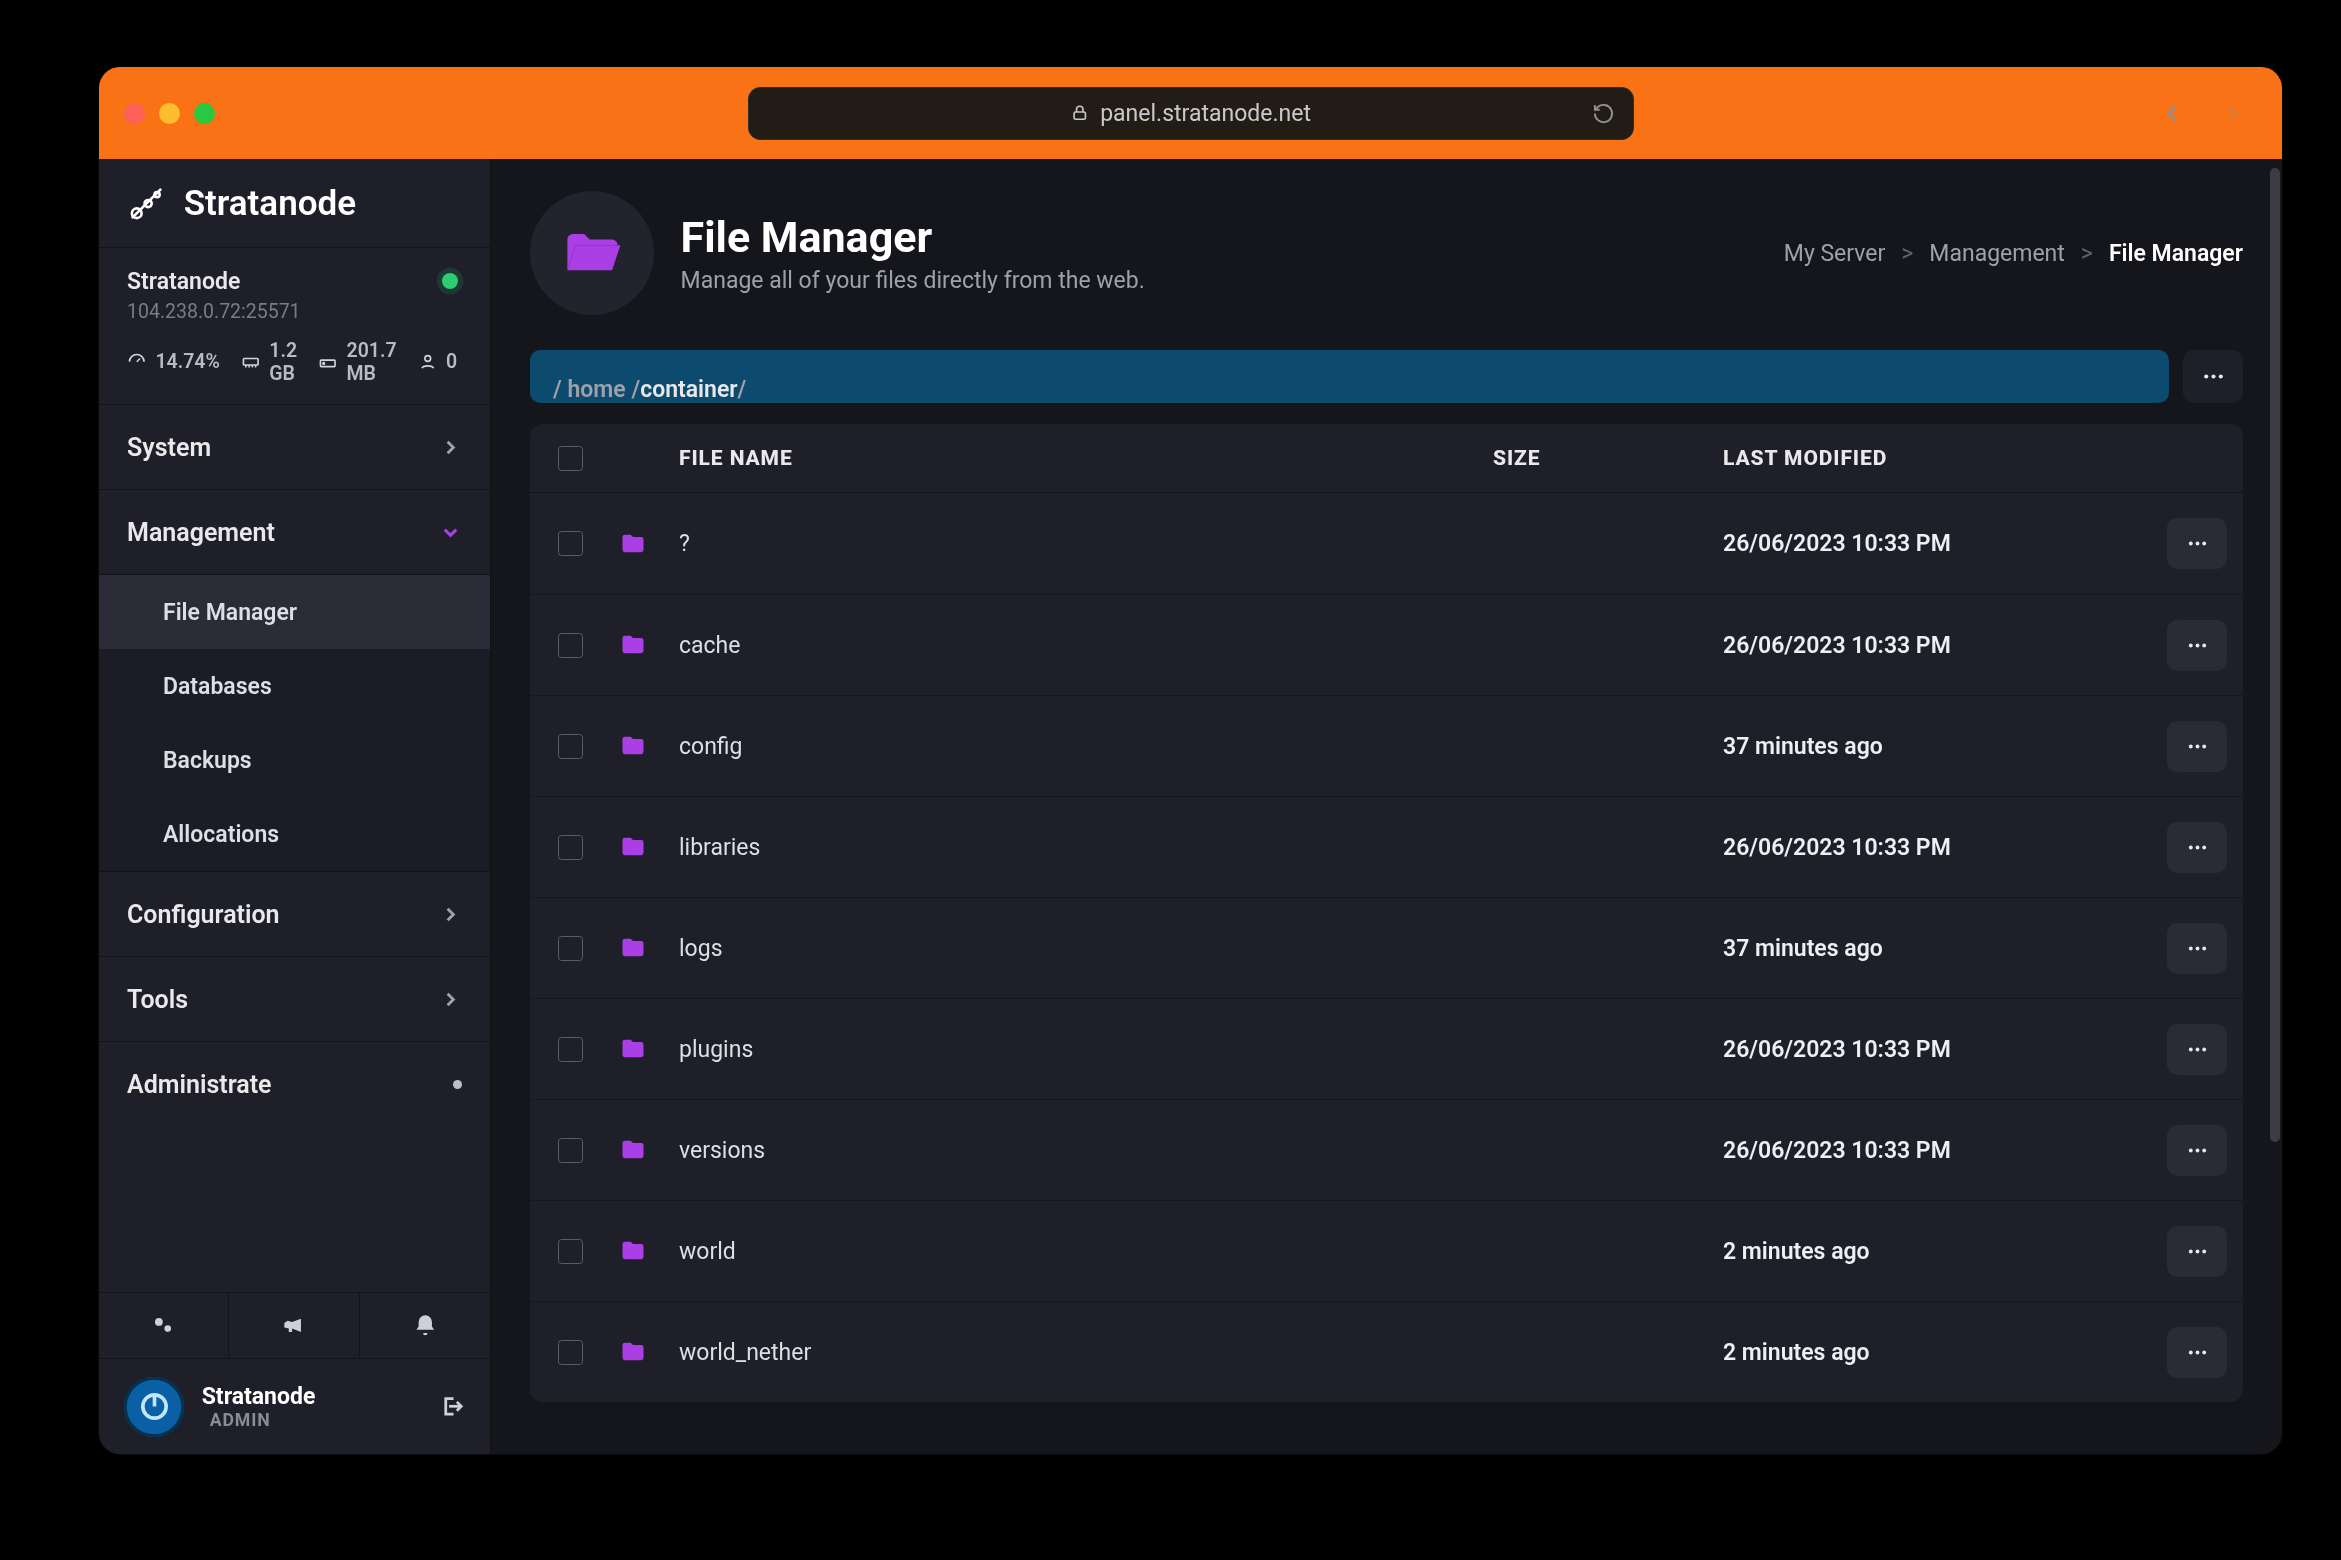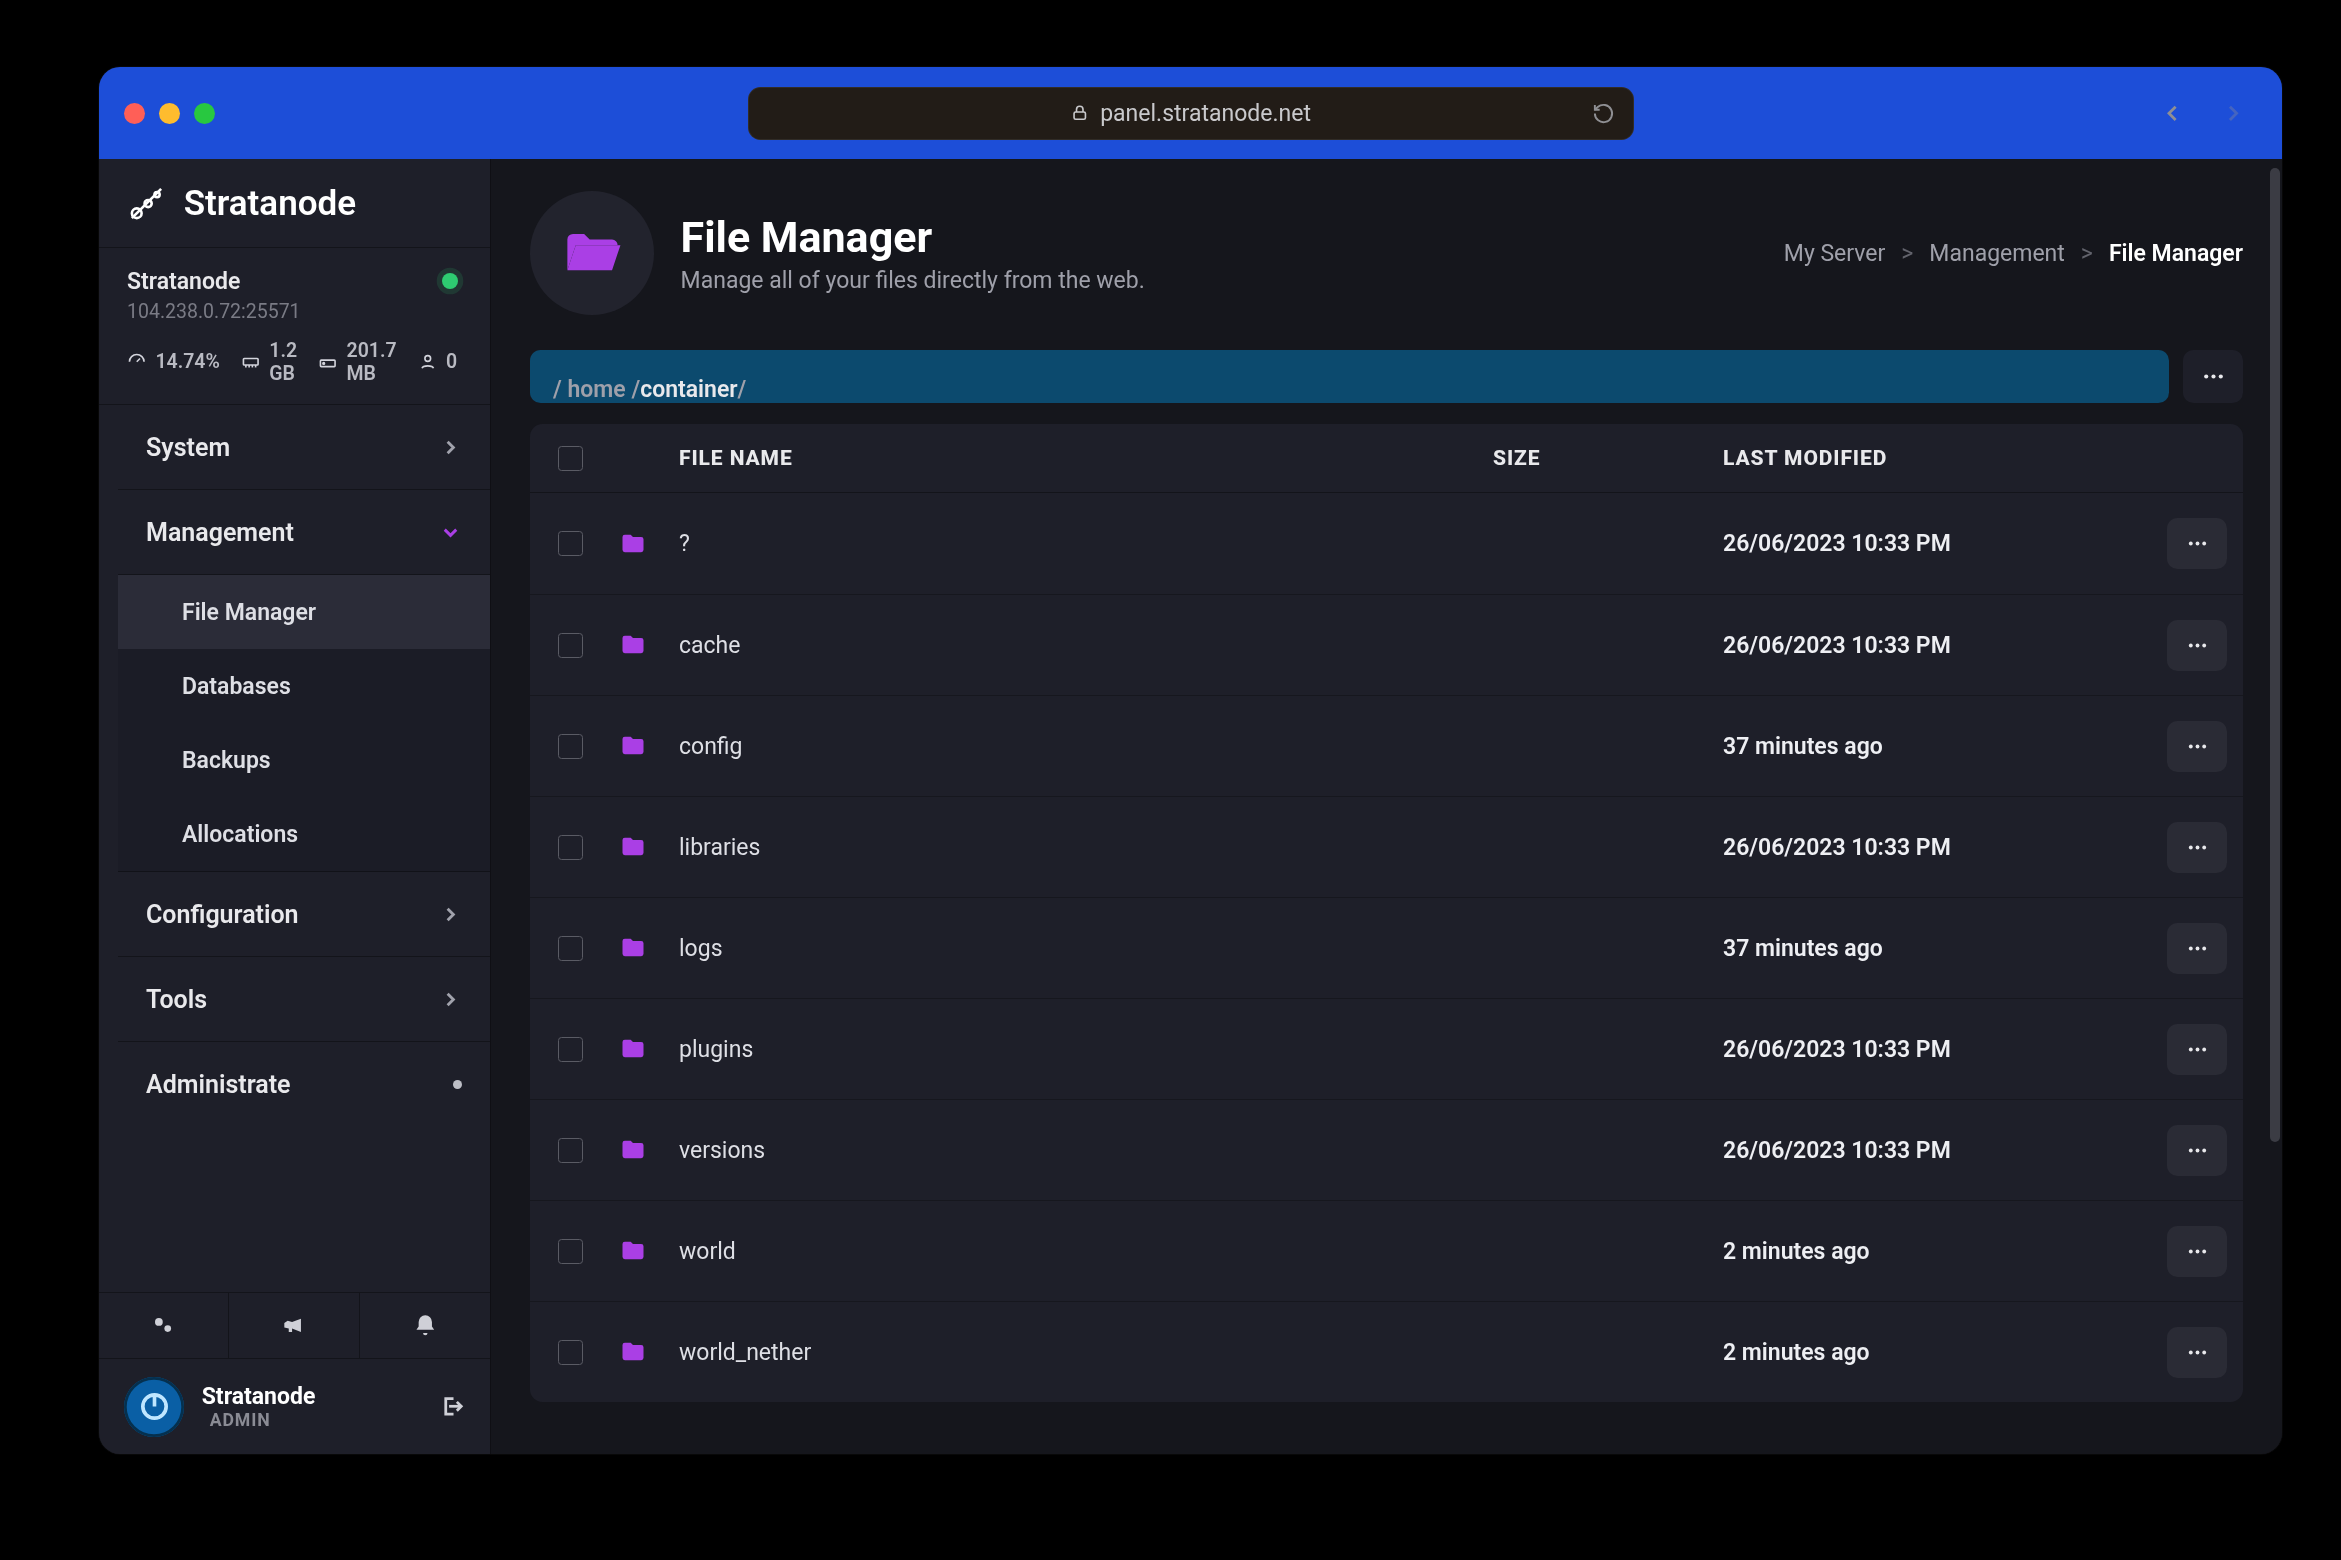--- a/index.html
+++ b/index.html
@@ -13,21 +13,21 @@
     border-radius: 21px;
     overflow: hidden;
     display: flex;
     flex-direction: column;
     box-shadow: 0 0 0 0.9px rgba(255,255,255,0.03);
   }
 
   
   .title-bar {
     height: 92px;
-    background: #1d4ed8;
+    background: #f97316;
     display: flex;
     align-items: center;
     padding: 0 25px;
     position: relative;
   }
   .traffic-lights { display: flex; gap: 14px; margin-right: 35px; }
   .tl { width: 21px; height: 21px; border-radius: 50%; }
   .tl.red   { background: #ff5f57; }
   .tl.yellow{ background: #febc2e; }
   .tl.green { background: #28c840; }
@@ -91,21 +91,21 @@
   .server-box .server-addr { color: #7a7b85; font-size: 19.5px; margin-bottom: 16px; }
   .status-dot {
     position: absolute; right: 32px; top: 25px;
     width: 16px; height: 16px; border-radius: 50%;
     background: #2ecc71; box-shadow: 0 0 0 5.3px rgba(46,204,113,0.15);
   }
   .stat-grid { display: grid; grid-template-columns: 1fr 1fr 1fr 1fr; row-gap: 8.9px; column-gap: 21px; }
   .stat { display: flex; align-items: center; gap: 8.9px; color: #b9bac2; font-size: 19.5px; font-weight: 600; }
   .stat svg { width: 19.5px; height: 19.5px; color: #d3d4dc; }
 
-  .nav { flex: 1; overflow-y: auto; margin-left: 19px; }
+  .nav { flex: 1; overflow-y: auto; }
   .nav-item {
     display: flex; align-items: center; justify-content: space-between;
     padding: 0 28px;
     height: 85px;
     color: #e9e9ec; font-size: 25px; font-weight: 600;
     border-bottom: 0.9px solid rgba(0,0,0,0.35);
     cursor: pointer;
   }
   .nav-item .chev { color: #a1a2ac; display:flex; }
   .nav-item.expanded .chev svg { stroke: #aa3fe5; }

